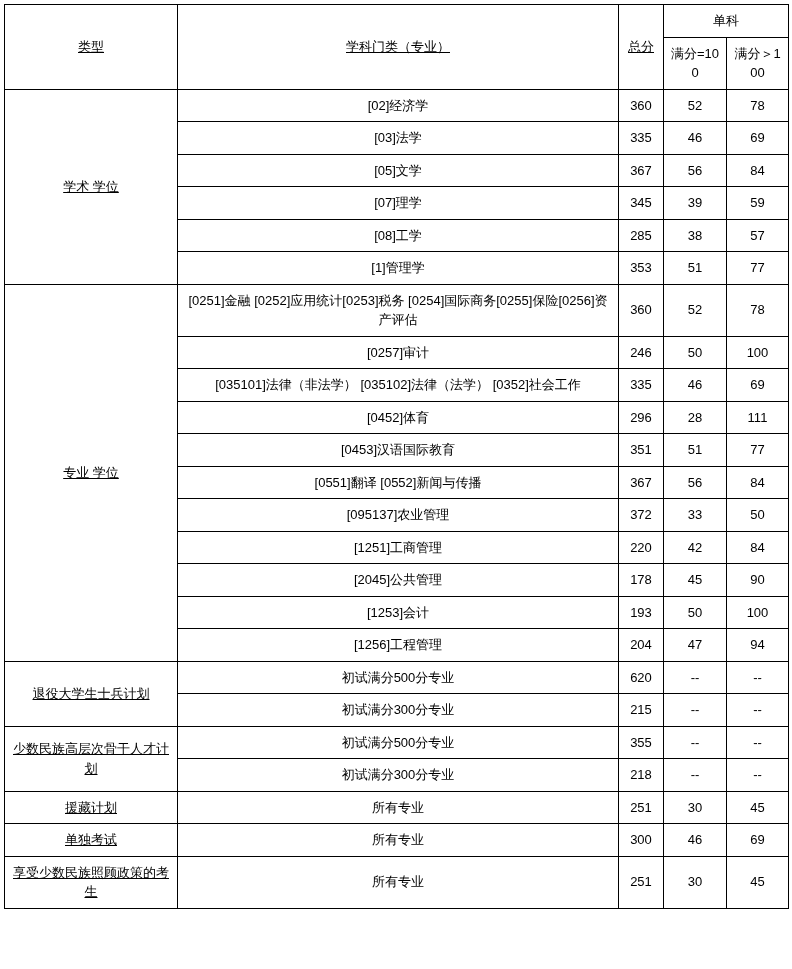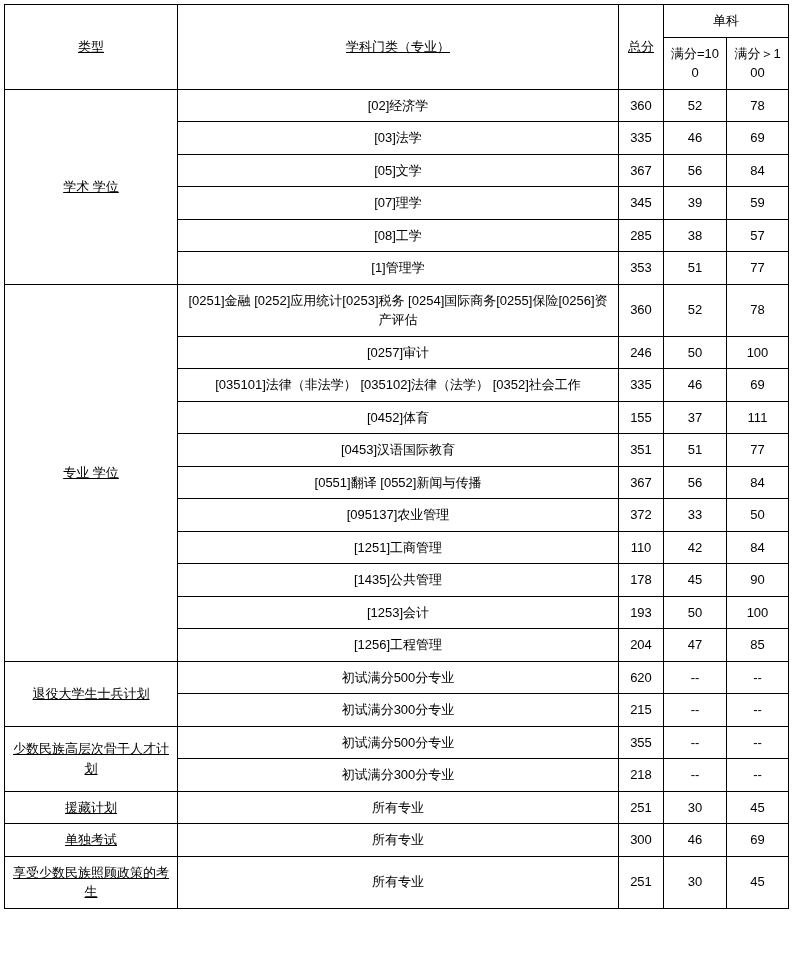--- a/index.html
+++ b/index.html
@@ -142,22 +142,22 @@
           <td class="num-cell">100</td>
         </tr>
         <tr>
           <td class="major-cell">[035101]法律（非法学） [035102]法律（法学） [0352]社会工作</td>
           <td class="num-cell">335</td>
           <td class="num-cell">46</td>
           <td class="num-cell">69</td>
         </tr>
         <tr>
           <td class="major-cell">[0452]体育</td>
-          <td class="num-cell">155</td>
-          <td class="num-cell">37</td>
+          <td class="num-cell">296</td>
+          <td class="num-cell">28</td>
           <td class="num-cell">111</td>
         </tr>
         <tr>
           <td class="major-cell">[0453]汉语国际教育</td>
           <td class="num-cell">351</td>
           <td class="num-cell">51</td>
           <td class="num-cell">77</td>
         </tr>
         <tr>
           <td class="major-cell">[0551]翻译 [0552]新闻与传播</td>
@@ -166,41 +166,41 @@
           <td class="num-cell">84</td>
         </tr>
         <tr>
           <td class="major-cell">[095137]农业管理</td>
           <td class="num-cell">372</td>
           <td class="num-cell">33</td>
           <td class="num-cell">50</td>
         </tr>
         <tr>
           <td class="major-cell">[1251]工商管理</td>
-          <td class="num-cell">110</td>
+          <td class="num-cell">220</td>
           <td class="num-cell">42</td>
           <td class="num-cell">84</td>
         </tr>
         <tr>
-          <td class="major-cell">[1435]公共管理</td>
+          <td class="major-cell">[2045]公共管理</td>
           <td class="num-cell">178</td>
           <td class="num-cell">45</td>
           <td class="num-cell">90</td>
         </tr>
         <tr>
           <td class="major-cell">[1253]会计</td>
           <td class="num-cell">193</td>
           <td class="num-cell">50</td>
           <td class="num-cell">100</td>
         </tr>
         <tr>
           <td class="major-cell">[1256]工程管理</td>
           <td class="num-cell">204</td>
           <td class="num-cell">47</td>
-          <td class="num-cell">85</td>
+          <td class="num-cell">94</td>
         </tr>
         <tr>
           <td class="cat-cell" rowspan="2">退役大学生士兵计划</td>
           <td class="major-cell">初试满分500分专业</td>
           <td class="num-cell">620</td>
           <td class="num-cell">--</td>
           <td class="num-cell">--</td>
         </tr>
         <tr>
           <td class="major-cell">初试满分300分专业</td>

